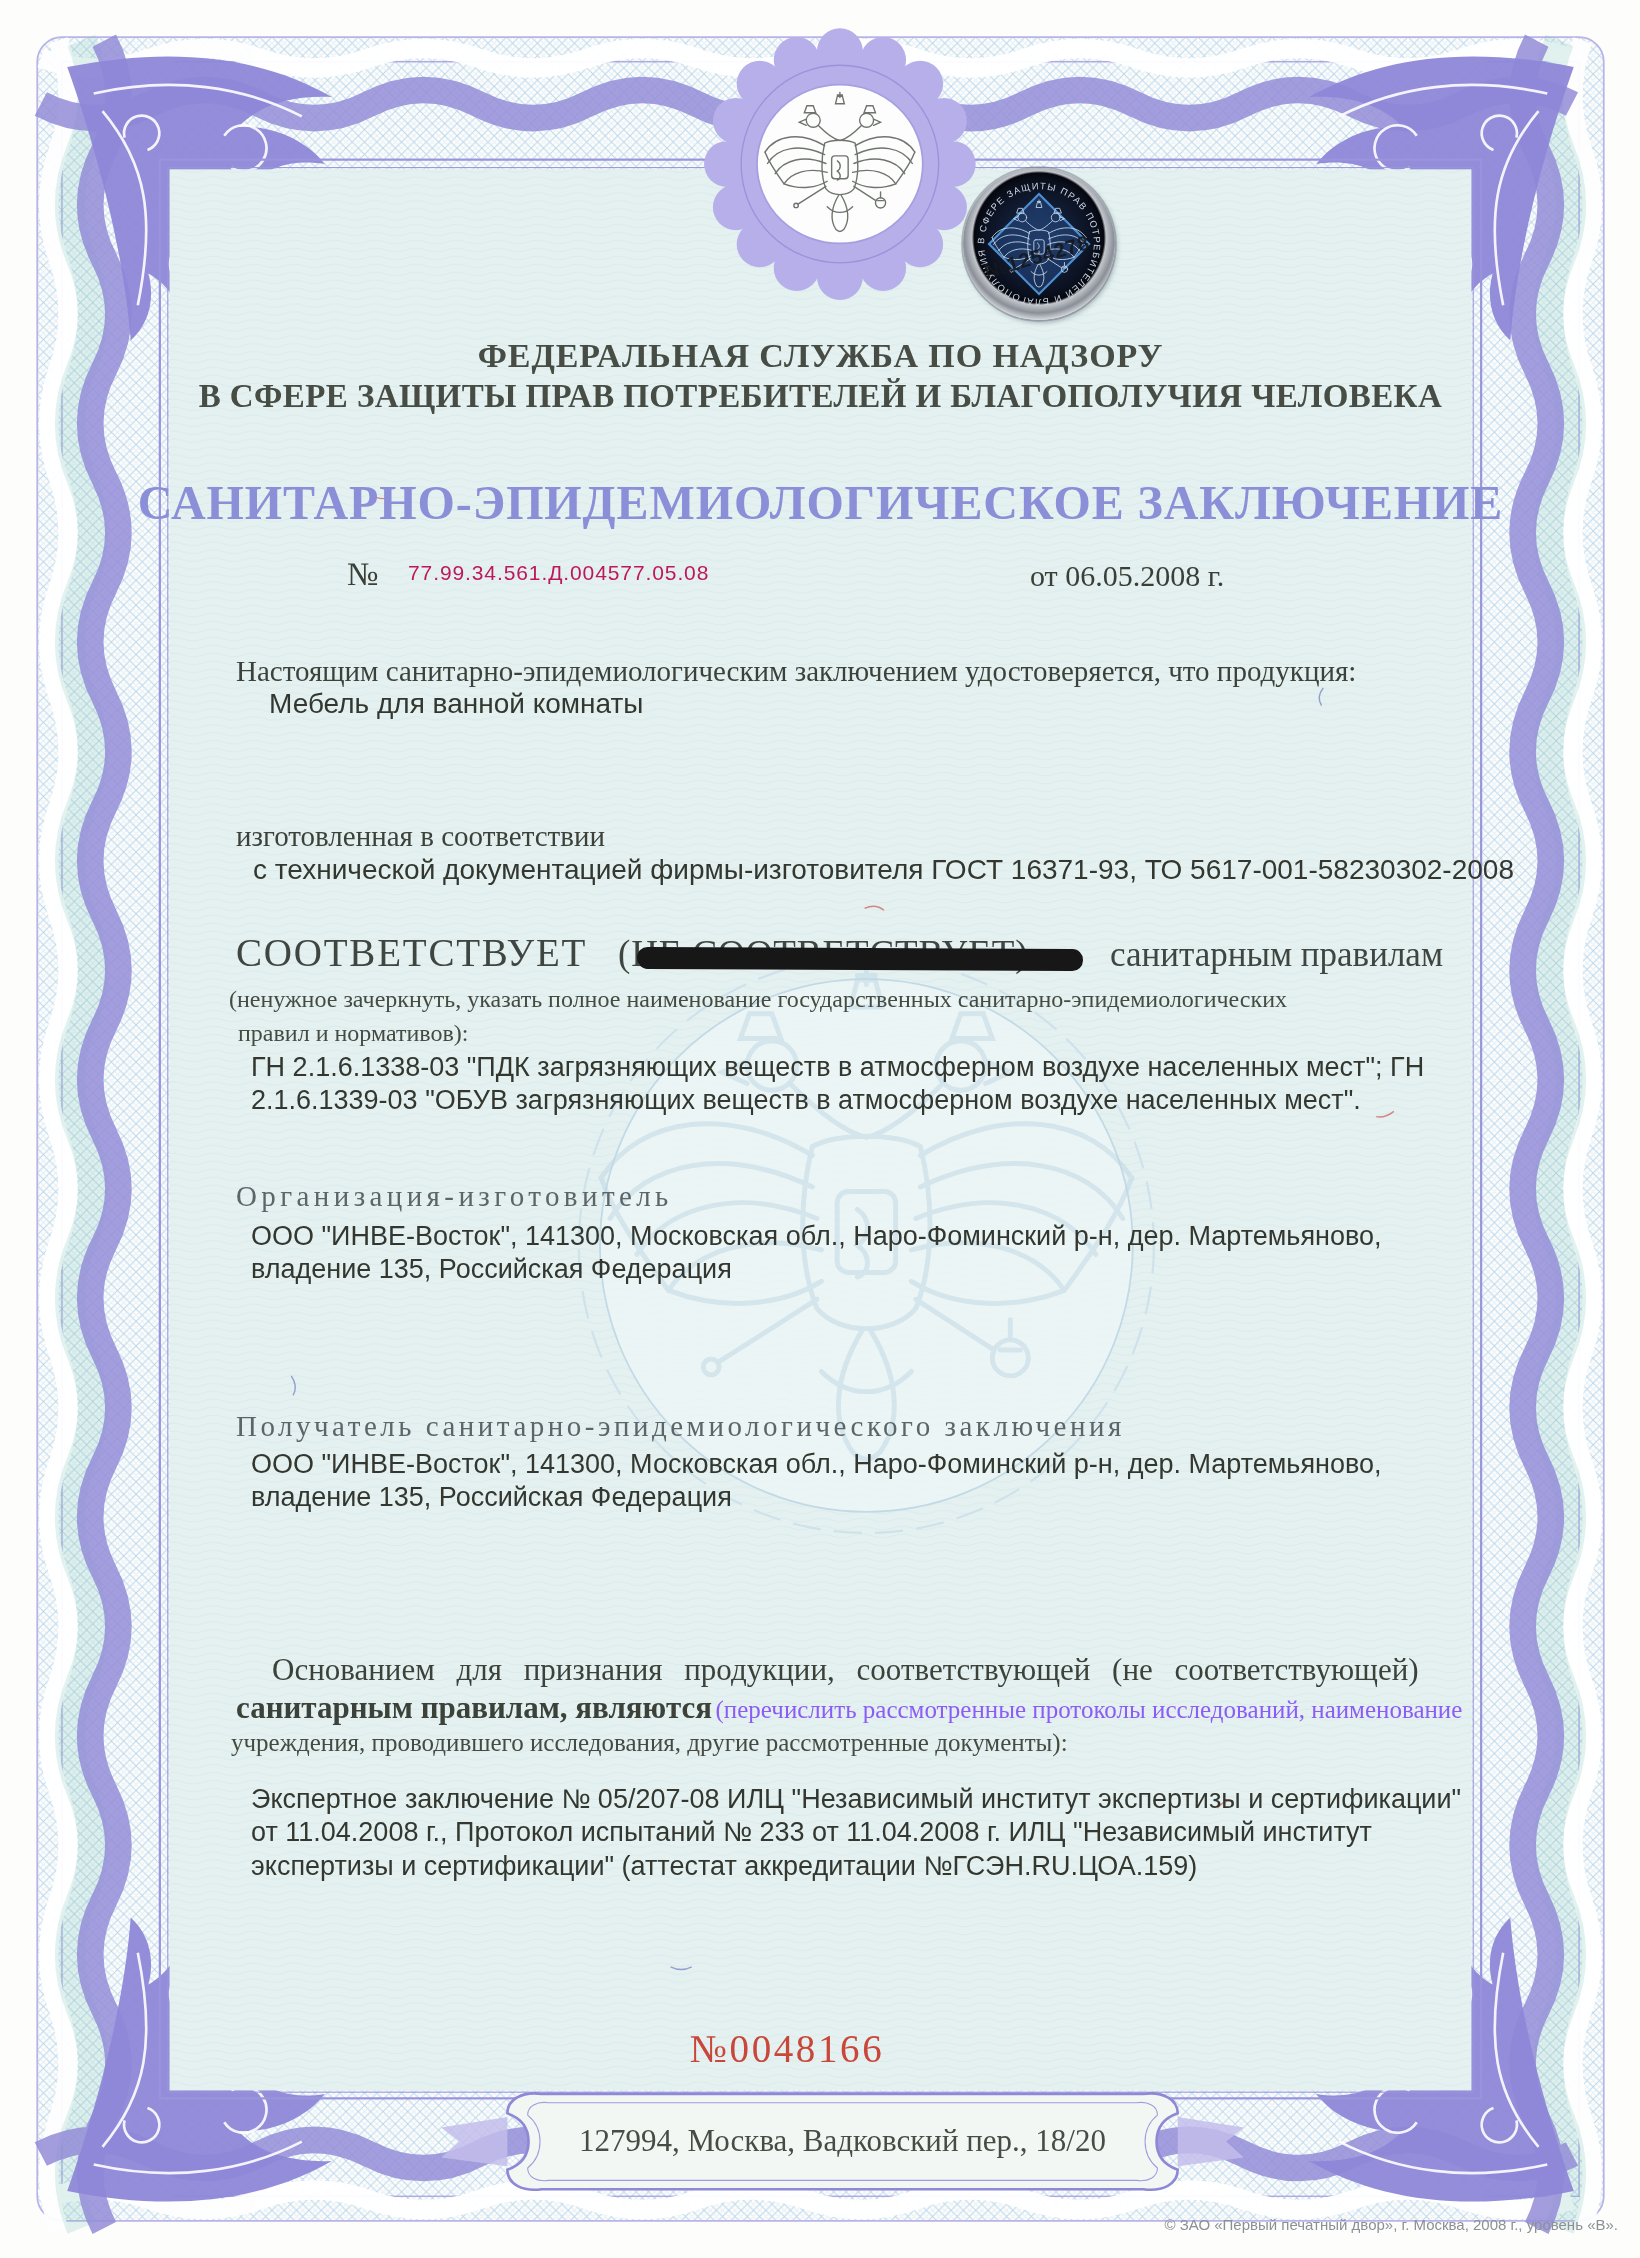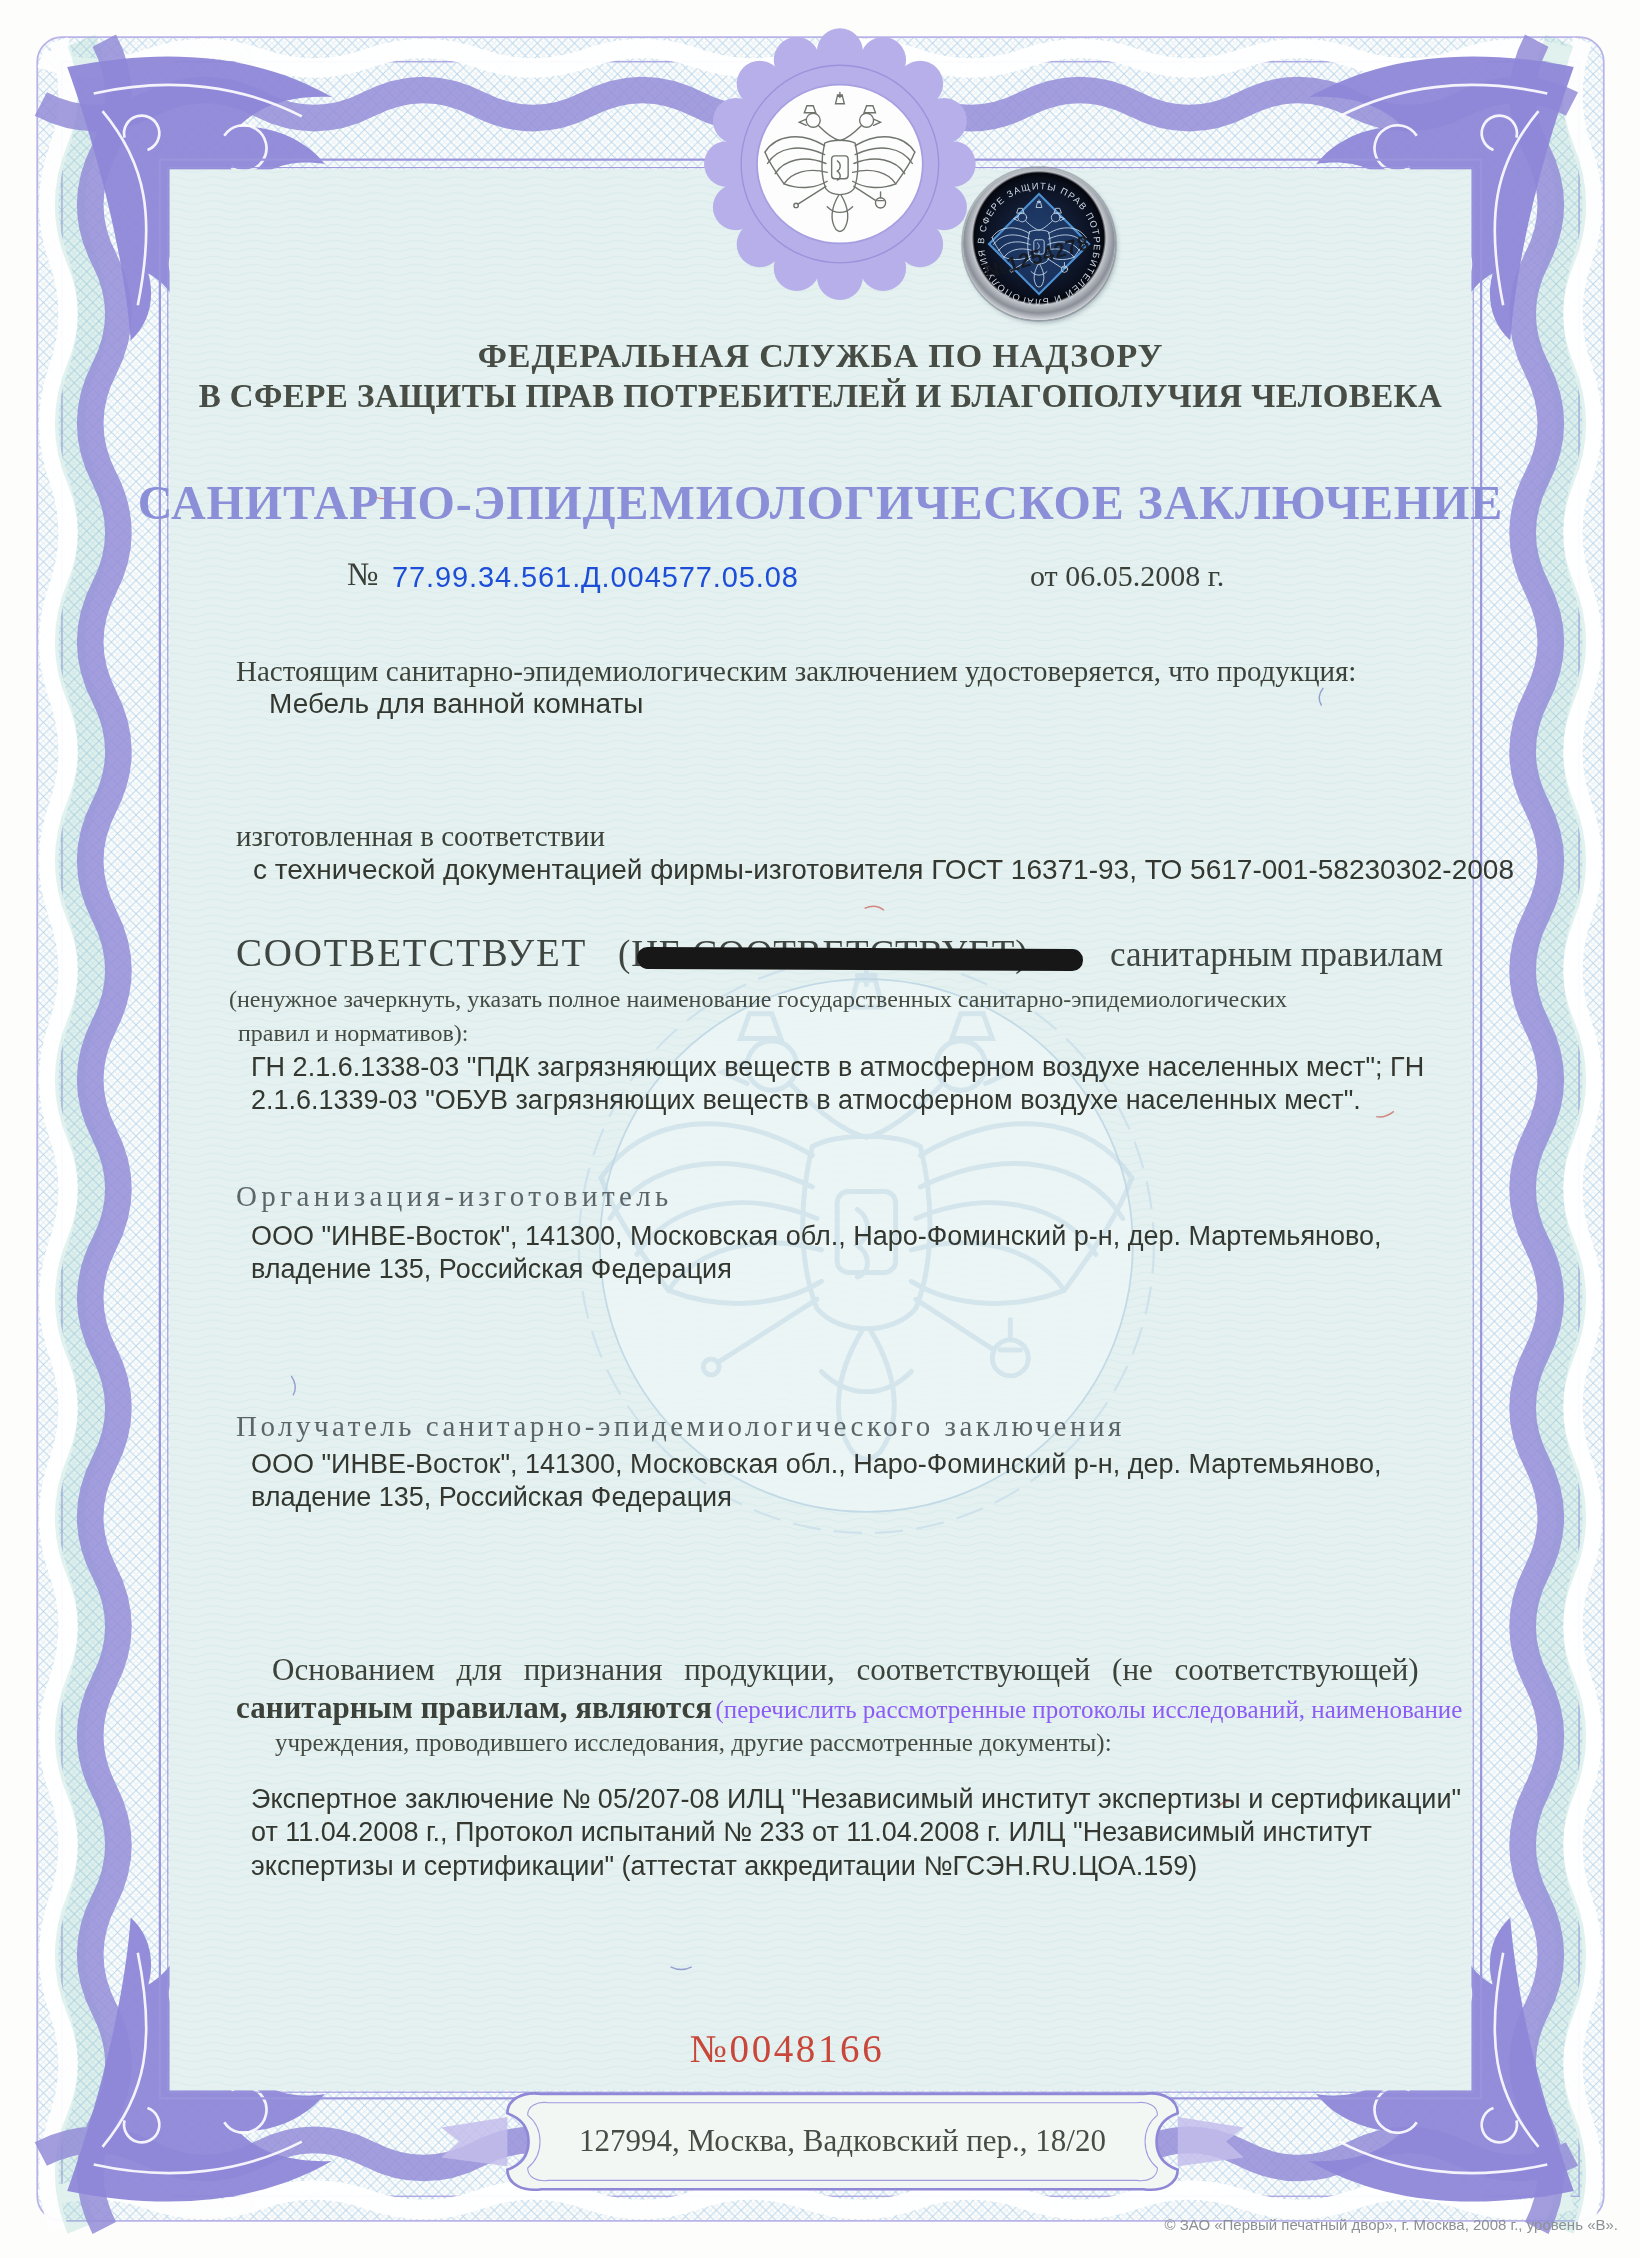--- a/index.html
+++ b/index.html
@@ -173,21 +173,21 @@
   </div>
 
   <div class="txt-layer">
 
     <div class="t serif ctr" style="top:337px;font-size:34px;font-weight:bold;letter-spacing:0.9px;color:#474d45;">ФЕДЕРАЛЬНАЯ СЛУЖБА ПО НАДЗОРУ</div>
     <div class="t serif ctr" style="top:378px;font-size:33px;font-weight:bold;letter-spacing:0.4px;color:#474d45;">В СФЕРЕ ЗАЩИТЫ ПРАВ ПОТРЕБИТЕЛЕЙ И БЛАГОПОЛУЧИЯ ЧЕЛОВЕКА</div>
 
     <div class="t serif ctr" style="top:475px;font-size:48px;font-weight:bold;letter-spacing:0.9px;color:#8b8fd8;">САНИТАРНО-ЭПИДЕМИОЛОГИЧЕСКОЕ ЗАКЛЮЧЕНИЕ</div>
 
     <div class="t serif" style="left:347px;top:556px;font-size:33px;color:#3a3f38;">№</div>
-    <div class="t sans" style="left:392px;top:561px;font-size:29px;letter-spacing:0.9px;color:#1d4ed8;">77.99.34.561.Д.004577.05.08</div>
+    <div class="t sans" style="left:408px;top:561px;font-size:21px;letter-spacing:0.9px;color:#be185d;">77.99.34.561.Д.004577.05.08</div>
     <div class="t serif" style="left:1030px;top:559px;font-size:30px;color:#3a3f38;">от 06.05.2008 г.</div>
 
     <div class="t serif" style="left:236px;top:655px;font-size:29px;">Настоящим санитарно-эпидемиологическим заключением удостоверяется, что продукция:</div>
     <div class="t sans" style="left:269px;top:688px;font-size:28px;color:#33372f;">Мебель для ванной комнаты</div>
 
     <div class="t serif" style="left:236px;top:820px;font-size:29px;">изготовленная в соответствии</div>
     <div class="t sans" style="left:253px;top:854px;font-size:28px;color:#33372f;">с технической документацией фирмы-изготовителя ГОСТ 16371-93, ТО 5617-001-58230302-2008</div>
 
     <div class="t serif" style="left:236px;top:930px;font-size:39px;letter-spacing:1.8px;color:#3f4540;">СООТВЕТСТВУЕТ</div>
     <div class="t serif" style="left:618px;top:932px;font-size:37px;letter-spacing:0.9px;color:#3f4540;">(НЕ СООТВЕТСТВУЕТ)</div>
@@ -206,21 +206,21 @@
 
     <div class="t serif" style="left:236px;top:1410px;font-size:29px;letter-spacing:3.5px;color:#5c6568;">Получатель санитарно-эпидемиологического заключения</div>
     <div class="t sans" style="left:251px;top:1449px;font-size:27px;color:#33372f;">ООО "ИНВЕ-Восток", 141300, Московская обл., Наро-Фоминский р-н, дер. Мартемьяново,</div>
     <div class="t sans" style="left:251px;top:1482px;font-size:27px;color:#33372f;">владение 135, Российская Федерация</div>
 
     <div class="t serif" style="left:236px;top:1652px;font-size:31px;word-spacing:14px;margin-left:36px;">Основанием для признания продукции, соответствующей (не соответствующей)</div>
     <div class="t" style="left:236px;top:1690px;">
       <span class="serif" style="font-size:31px;color:#3c423a;font-weight:bold;">санитарным правилам, являются</span>
       <span class="serif" style="font-size:25px;color:#8b5cf6;">(перечислить рассмотренные протоколы исследований, наименование</span>
     </div>
-    <div class="t serif" style="left:231px;top:1729px;font-size:25px;color:#454b42;margin-left:44px;">учреждения, проводившего исследования, другие рассмотренные документы):</div>
+    <div class="t serif" style="left:231px;top:1729px;font-size:25px;color:#454b42;">учреждения, проводившего исследования, другие рассмотренные документы):</div>
 
     <div class="t sans" style="left:251px;top:1784px;font-size:27px;color:#33372f;">Экспертное заключение № 05/207-08 ИЛЦ "Независимый институт экспертизы и сертификации"</div>
     <div class="t sans" style="left:251px;top:1817px;font-size:27px;color:#33372f;">от 11.04.2008 г., Протокол испытаний № 233 от 11.04.2008 г. ИЛЦ "Независимый институт</div>
     <div class="t sans" style="left:251px;top:1851px;font-size:27px;color:#33372f;">экспертизы и сертификации" (аттестат аккредитации №ГСЭН.RU.ЦОА.159)</div>
 
     <div class="t serif" style="left:2px;width:1570px;text-align:center;top:2026px;font-size:39px;letter-spacing:2.6px;color:#c9473a;">№0048166</div>
 
     <div class="t serif" style="left:0;width:1685px;text-align:center;top:2123px;font-size:31px;color:#474d45;">127994, Москва, Вадковский пер., 18/20</div>
 
     <div class="t sans" style="right:23px;top:2216px;font-size:15px;color:#8b9096;">© ЗАО «Первый печатный двор»,  г. Москва,  2008 г., уровень «В».</div>

